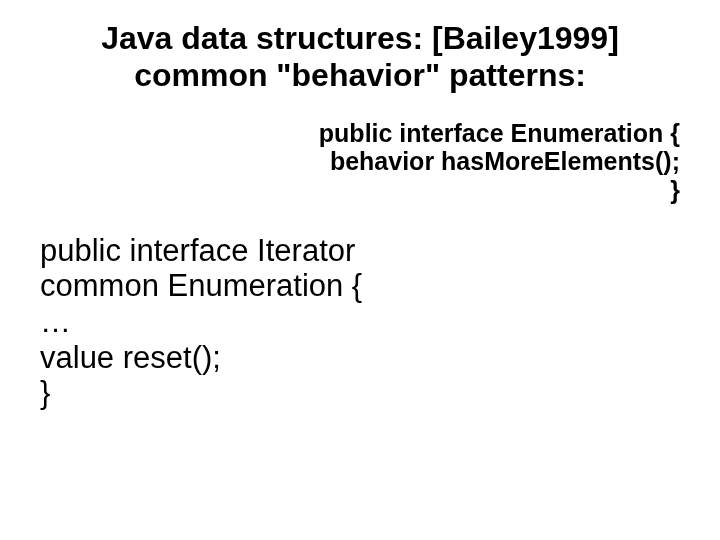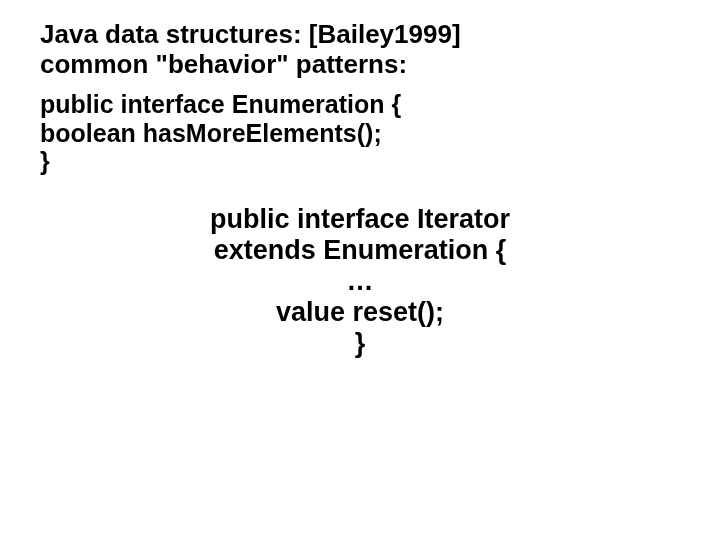--- a/index.html
+++ b/index.html
@@ -8,61 +8,61 @@
       width: 720px;
       height: 540px;
       background: #ffffff;
       font-family: Arial, Helvetica, sans-serif;
       color: #000000;
     }
     .slide {
       padding: 20px 40px;
     }
     .header {
-      text-align: left;
-      font-size: 26px;
+      text-align: center;
+      font-size: 32px;
       font-weight: bold;
       line-height: 1.15;
-      margin-bottom: 10px;
+      margin-bottom: 25px;
     }
     .header-line2 {
       display: block;
     }
     .code-block1 {
-      text-align: left;
+      text-align: right;
       font-size: 25px;
       font-weight: bold;
       line-height: 1.15;
       margin-bottom: 28px;
     }
     .code-block2 {
-      text-align: center;
-      font-size: 27px;
-      font-weight: bold;
+      text-align: left;
+      font-size: 31px;
+      font-weight: normal;
       line-height: 1.15;
     }
     .line {
       display: block;
     }
   </style>
 </head>
 <body>
 
 <div class="slide">
   <div class="header">
     <span class="line">Java data structures:  [Bailey1999]</span>
     <span class="line header-line2">common "behavior" patterns:</span>
   </div>
 
   <div class="code-block1">
     <span class="line">public interface Enumeration  {</span>
-    <span class="line">boolean hasMoreElements();</span>
+    <span class="line">behavior hasMoreElements();</span>
     <span class="line">}</span>
   </div>
 
   <div class="code-block2">
     <span class="line">public interface Iterator</span>
-    <span class="line">extends Enumeration {</span>
+    <span class="line">common Enumeration {</span>
     <span class="line">…</span>
     <span class="line">value reset();</span>
     <span class="line">}</span>
   </div>
 </div>
 
 </body></html>

